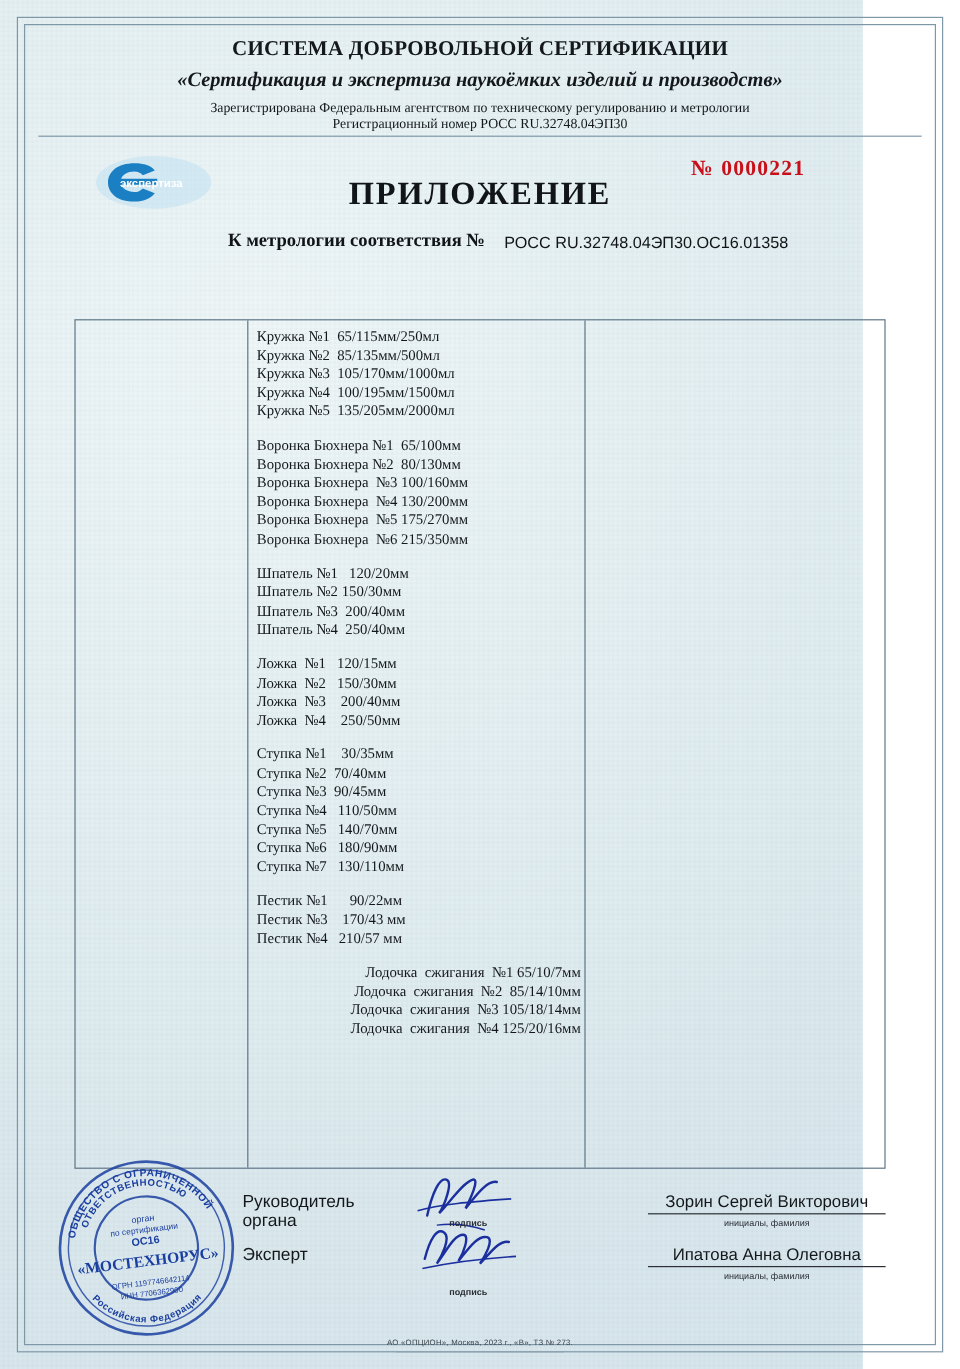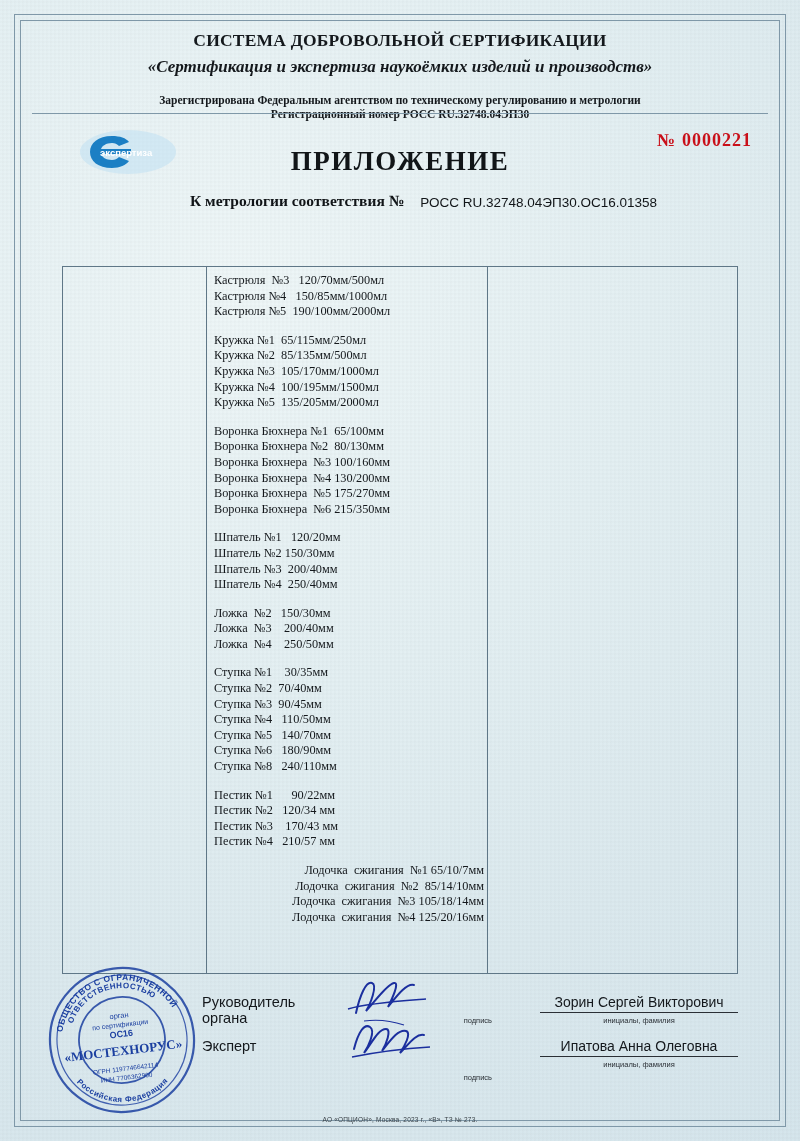--- a/index.html
+++ b/index.html
@@ -9,21 +9,21 @@
   body {
     width: 800px;
     height: 1141px;
     background: #ffffff;
     font-family: "Liberation Serif", serif;
     overflow: hidden;
   }
 
   .page {
     position: relative;
-    width: 800px;
+    width: 719px;
     height: 1141px;
     background:
       repeating-linear-gradient(0deg, rgba(255,255,255,0.0) 0px, rgba(255,255,255,0.0) 2px, rgba(0,0,0,0.012) 2px, rgba(0,0,0,0.012) 4px),
       repeating-linear-gradient(90deg, rgba(255,255,255,0.0) 0px, rgba(255,255,255,0.0) 2px, rgba(0,0,0,0.010) 2px, rgba(0,0,0,0.010) 4px),
       radial-gradient(circle at 30% 25%, #eef6f7 0%, #e3eff2 40%, #dbe9ee 70%, #d5e5ec 100%);
   }
 
   
   .frame-outer {
     position: absolute;
@@ -54,29 +54,29 @@
     color: #14181c;
   }
   .header .line2 {
     margin-top: 6px;
     font-size: 17px;
     font-weight: bold;
     color: #14181c;
     font-style: italic;
   }
   .header .line3 {
-    margin-top: 17px;
+    margin-top: 7px;
     font-size: 11.5px;
-    font-weight: bold;
+    font-weight: normal;
     color: #14181c;
   }
   .header .line4 {
     margin-top: 2px;
     font-size: 11.5px;
-    font-weight: bold;
+    font-weight: normal;
     color: #14181c;
   }
 
   .header-rule {
     position: absolute;
     left: 32px; top: 113px;
     width: 736px;
     height: 0;
     border-top: 1px solid #7f98a8;
   }
@@ -198,21 +198,22 @@
     position: relative;
     text-align: center;
   }
   .sign-mid .sig-caption {
     position: absolute;
     left: 0; right: 0;
     top: 9px;
     font-family: "Liberation Sans", sans-serif;
     font-size: 7.5px;
     color: #2a2f35;
-    text-align: right;
+    text-align: left;
+    font-weight: bold;
   }
   .sign-name-wrap {
     flex: 1;
     text-align: center;
   }
   .sign-name {
     font-family: "Liberation Sans", sans-serif;
     font-size: 14px;
     color: #14181c;
     border-bottom: 1px solid #2a2f35;
@@ -301,25 +302,20 @@
     <span class="label">К метрологии соответствия №</span>
     <span class="value">РОСС RU.32748.04ЭП30.ОС16.01358</span>
   </div>
 
   <div class="table">
     <div class="col-div c1"></div>
     <div class="col-div c2"></div>
 
     <div class="table-content">
       <div class="grp">
-        <div class="row">Кастрюля  №3   120/70мм/500мл</div>
-        <div class="row">Кастрюля №4   150/85мм/1000мл</div>
-        <div class="row">Кастрюля №5  190/100мм/2000мл</div>
-      </div>
-      <div class="grp">
         <div class="row">Кружка №1  65/115мм/250мл</div>
         <div class="row">Кружка №2  85/135мм/500мл</div>
         <div class="row">Кружка №3  105/170мм/1000мл</div>
         <div class="row">Кружка №4  100/195мм/1500мл</div>
         <div class="row">Кружка №5  135/205мм/2000мл</div>
       </div>
       <div class="grp">
         <div class="row">Воронка Бюхнера №1  65/100мм</div>
         <div class="row">Воронка Бюхнера №2  80/130мм</div>
         <div class="row">Воронка Бюхнера  №3 100/160мм</div>
@@ -327,36 +323,36 @@
         <div class="row">Воронка Бюхнера  №5 175/270мм</div>
         <div class="row">Воронка Бюхнера  №6 215/350мм</div>
       </div>
       <div class="grp">
         <div class="row">Шпатель №1   120/20мм</div>
         <div class="row">Шпатель №2 150/30мм</div>
         <div class="row">Шпатель №3  200/40мм</div>
         <div class="row">Шпатель №4  250/40мм</div>
       </div>
       <div class="grp">
+        <div class="row">Ложка  №1   120/15мм</div>
         <div class="row">Ложка  №2   150/30мм</div>
         <div class="row">Ложка  №3    200/40мм</div>
         <div class="row">Ложка  №4    250/50мм</div>
       </div>
       <div class="grp">
         <div class="row">Ступка №1    30/35мм</div>
         <div class="row">Ступка №2  70/40мм</div>
         <div class="row">Ступка №3  90/45мм</div>
         <div class="row">Ступка №4   110/50мм</div>
         <div class="row">Ступка №5   140/70мм</div>
         <div class="row">Ступка №6   180/90мм</div>
-        <div class="row">Ступка №8   240/110мм</div>
+        <div class="row">Ступка №7   130/110мм</div>
       </div>
       <div class="grp">
         <div class="row">Пестик №1      90/22мм</div>
-        <div class="row">Пестик №2   120/34 мм</div>
         <div class="row">Пестик №3    170/43 мм</div>
         <div class="row">Пестик №4   210/57 мм</div>
       </div>
       <div class="grp">
         <div class="row">Лодочка  сжигания  №1 65/10/7мм</div>
         <div class="row">Лодочка  сжигания  №2  85/14/10мм</div>
         <div class="row">Лодочка  сжигания  №3 105/18/14мм</div>
         <div class="row">Лодочка  сжигания  №4 125/20/16мм</div>
       </div>
     </div>

